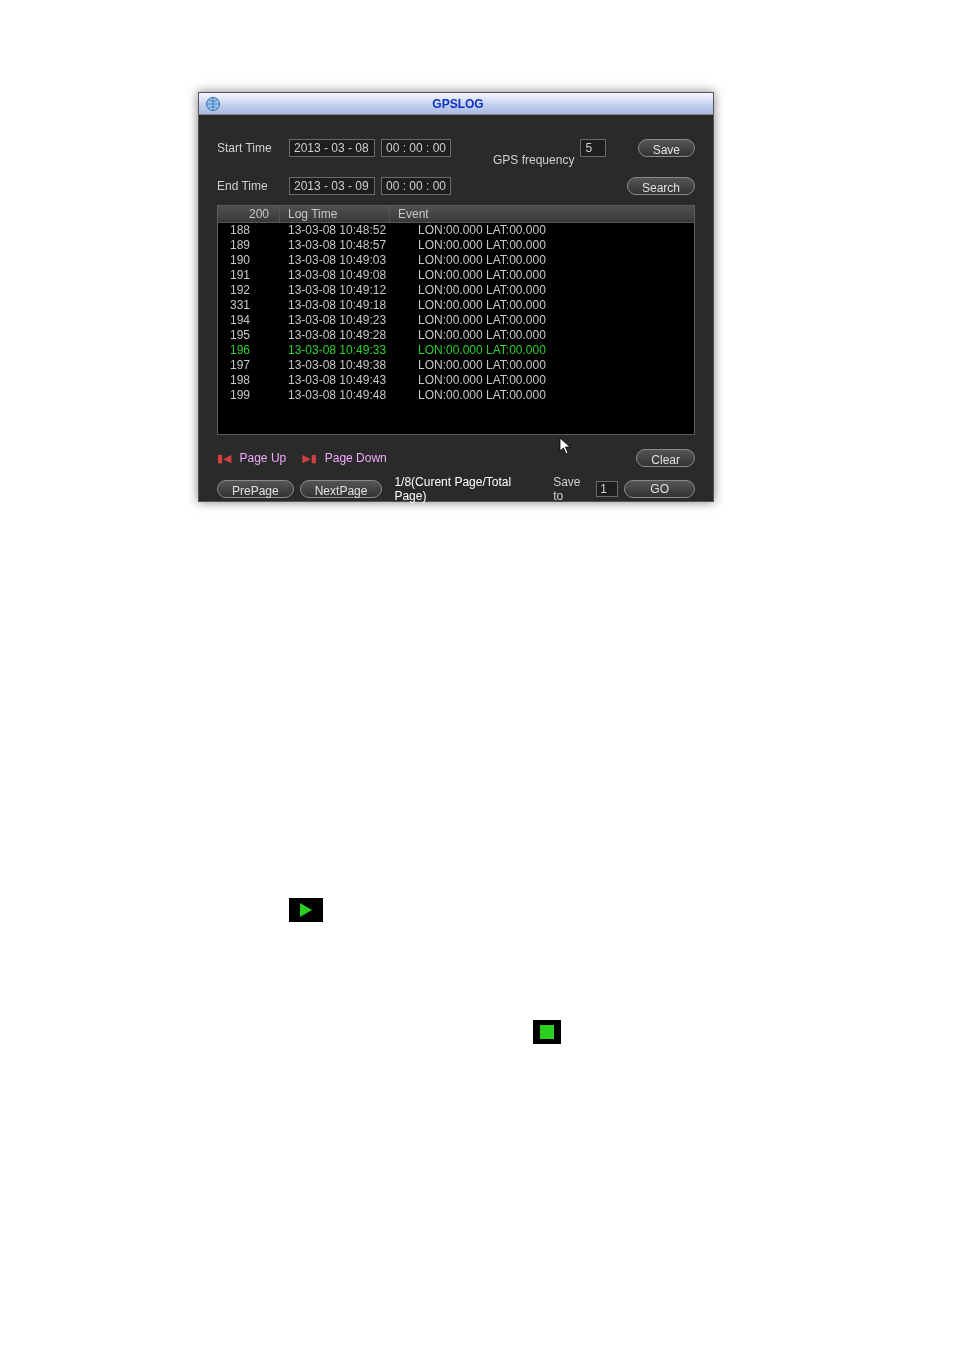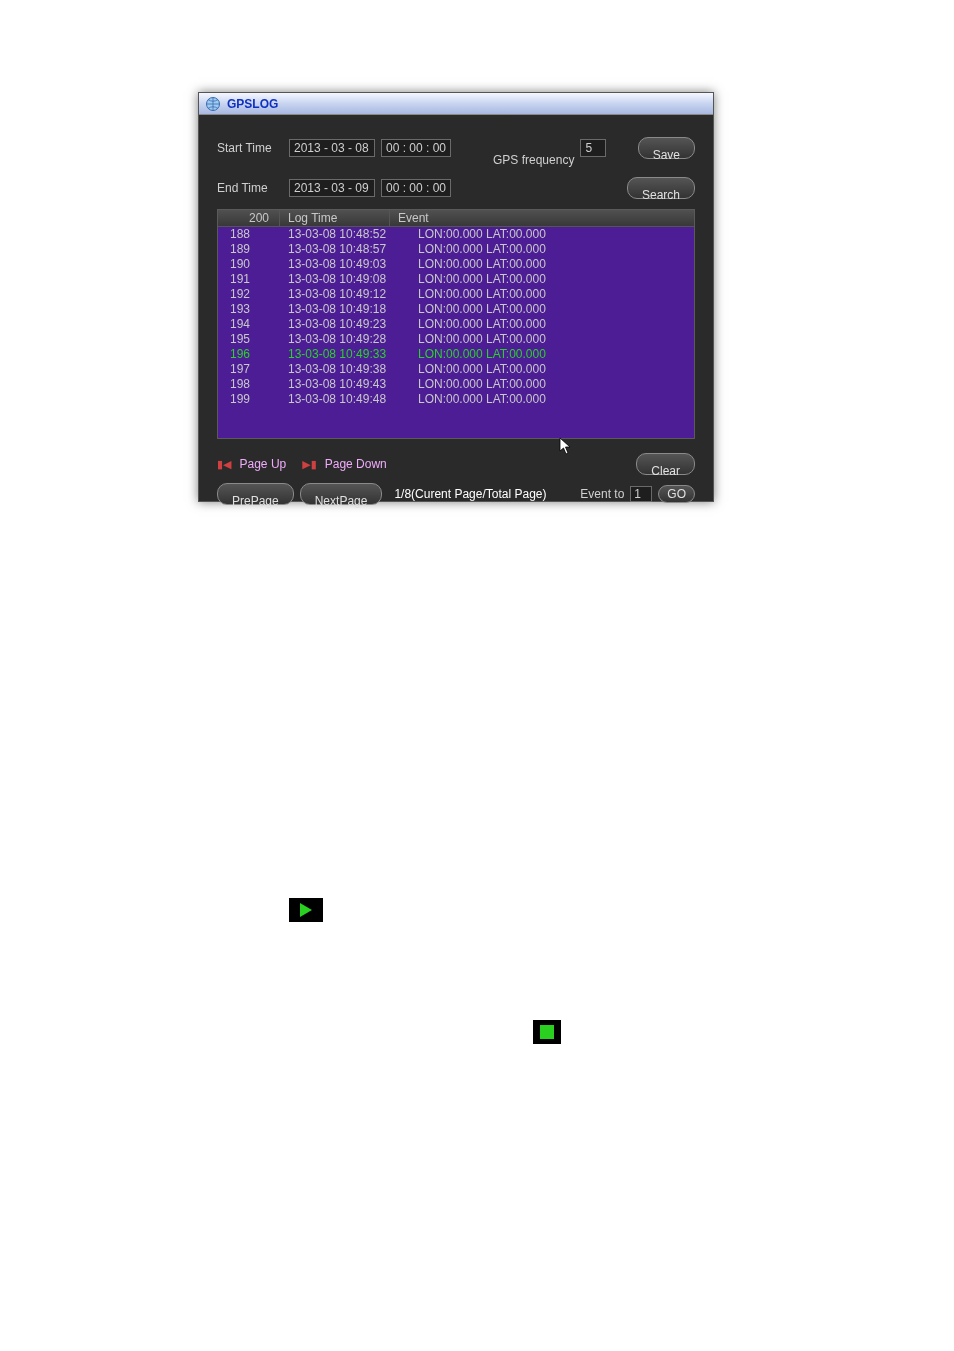--- a/index.html
+++ b/index.html
@@ -28,21 +28,21 @@
       align-items: center;
       padding: 0 6px;
       gap: 6px;
     }
     .title-icon {
       width: 16px; height: 16px;
       display: flex; align-items: center; justify-content: center;
     }
     .title-text {
       flex: 1;
-      text-align: left;
+      text-align: center;
       color: #1030c0;
       font-size: 12px;
       font-weight: bold;
       margin-right: 18px;
     }
     .content {
       padding: 14px 18px 12px 18px;
       color: #d0d0d0;
       font-size: 12px;
     }
@@ -67,29 +67,29 @@
     .date-field { width: 86px; }
     .time-field { width: 70px; }
     .small-field { width: 26px; }
     .freq-label { margin-left: 36px; color: #d0d0d0; margin-top: 24px; }
     .btn {
       background: linear-gradient(to bottom, #555 0%, #333 100%);
       border: 1px solid #8a8a8a;
       border-radius: 10px;
       color: #e0e0e0;
       font-size: 12px;
-      padding: 10px 14px;
+      padding: 3px 14px;
       height: 18px;
       cursor: pointer;
     }
     .table-wrap {
       border: 1px solid #5a5a5a;
       height: 230px;
       margin-top: 4px;
-      background: #4c1d95;
+      background: #000000;
       overflow: hidden;
     }
     .table-header {
       display: flex;
       background: linear-gradient(to bottom, #505050 0%, #383838 100%);
       color: #c8c8c8;
       font-size: 12px;
       border-bottom: 1px solid #555;
     }
     .table-header > div {
@@ -234,21 +234,21 @@
             <div class="col-idx">191</div>
             <div class="col-time">13-03-08 10:49:08</div>
             <div class="col-event">LON:00.000 LAT:00.000</div>
           </div>
           <div class="trow">
             <div class="col-idx">192</div>
             <div class="col-time">13-03-08 10:49:12</div>
             <div class="col-event">LON:00.000 LAT:00.000</div>
           </div>
           <div class="trow">
-            <div class="col-idx">193</div>
+            <div class="col-idx">331</div>
             <div class="col-time">13-03-08 10:49:18</div>
             <div class="col-event">LON:00.000 LAT:00.000</div>
           </div>
           <div class="trow">
             <div class="col-idx">194</div>
             <div class="col-time">13-03-08 10:49:23</div>
             <div class="col-event">LON:00.000 LAT:00.000</div>
           </div>
           <div class="trow">
             <div class="col-idx">195</div>
@@ -286,23 +286,23 @@
       <span class="nav-link">Page Down</span>
       <span class="spacer"></span>
       <button class="btn">Clear</button>
     </div>
 
     <div class="bottom-row2">
       <button class="btn">PrePage</button>
       <button class="btn">NextPage</button>
       <span class="page-info">1/8(Curent Page/Total Page)</span>
       <span class="spacer"></span>
-      <span class="jump-label">Event to</span>
+      <span class="jump-label">Save to</span>
       <input class="jump-field" value="1" style="">
-      <button class="btn" style="padding:1px 8px">GO</button>
+      <button class="btn" style="padding:1px 25px">GO</button>
     </div>
 
   </div>
 
   <div class="cursor-icon">
     <svg viewBox="0 0 14 18" width="14" height="18">
         <path d="M1 1 L1 14 L4.5 11 L7 17 L9 16 L6.5 10 L11 10 Z" fill="#fff" stroke="#000" stroke-width="0.8"></path>
       </svg>
   </div>
 </div>

